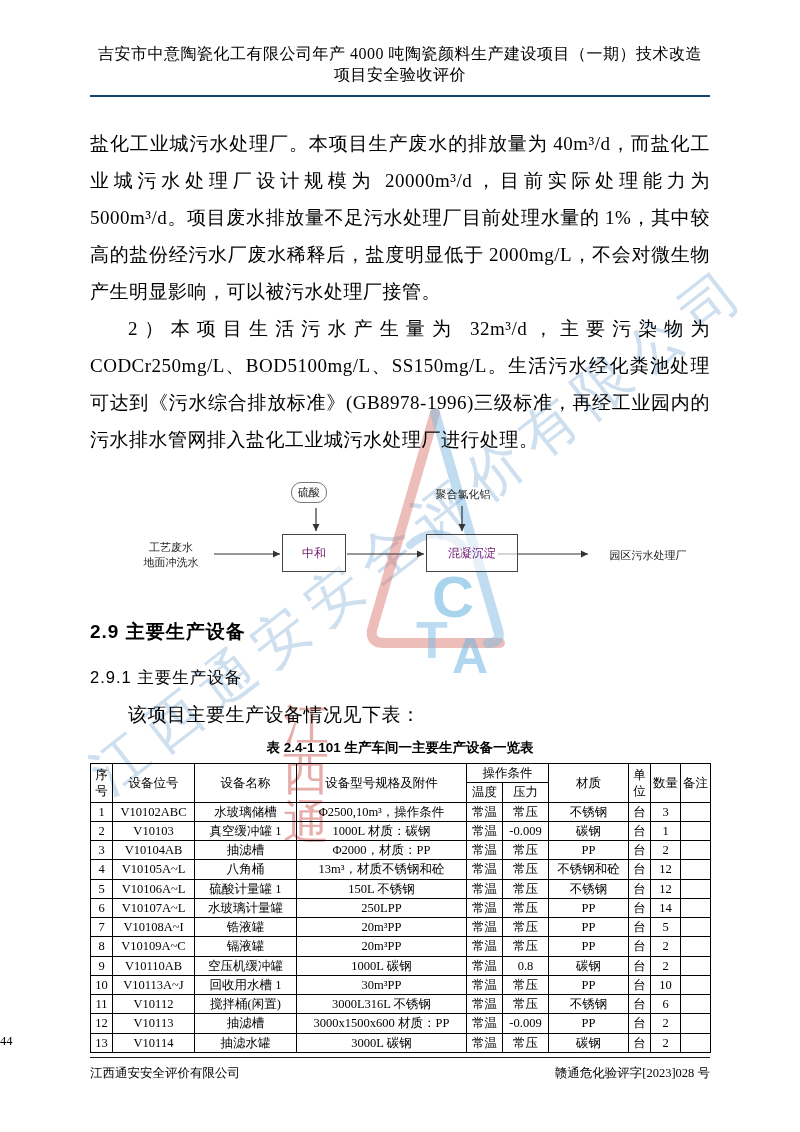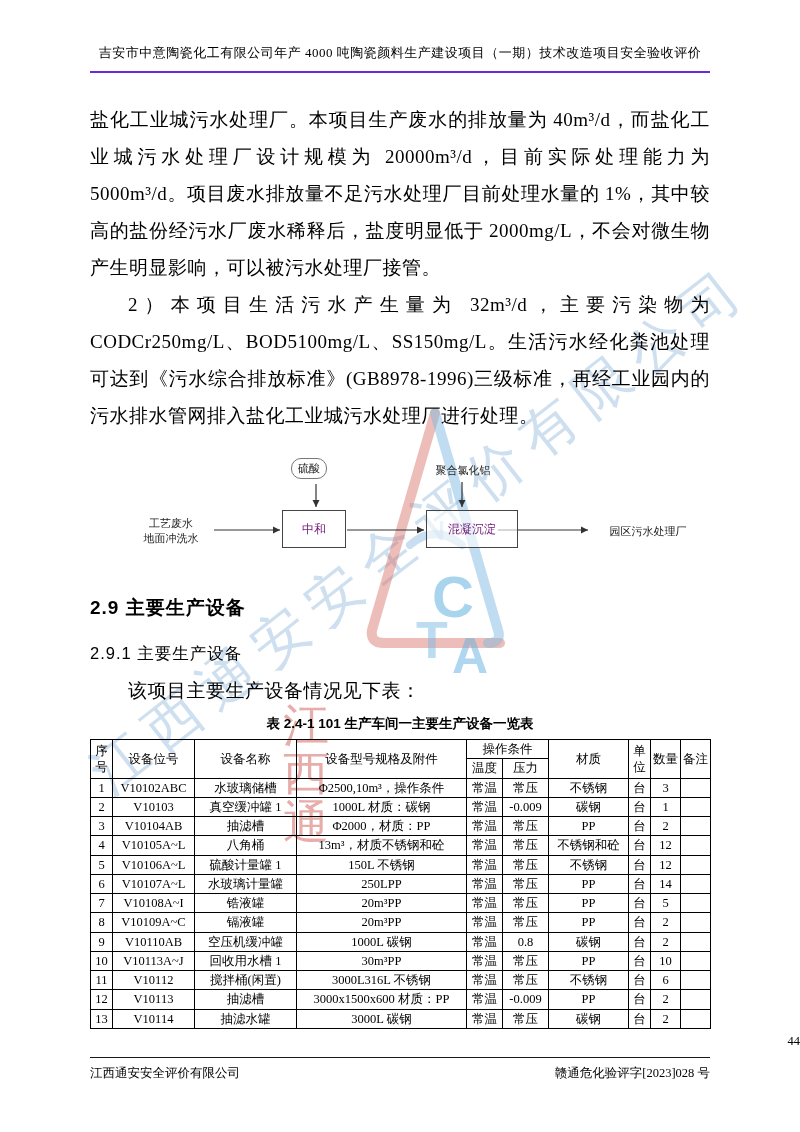--- a/index.html
+++ b/index.html
@@ -42,23 +42,23 @@
     color: rgba(206, 92, 86, 0.50);
     font-family: "Liberation Serif", serif;
     text-align: center;
   }
   .wm-stamp span { display: block; }
   
   .content { position: relative; z-index: 1; padding: 0 90px; }
   .doc-header {
     padding-top: 44px;
     padding-bottom: 9px;
-    border-bottom: 2px solid #6d28d9;
-    text-align: center;
-    font-size: 13px;
+    border-bottom: 2px solid #0c4a6e;
+    text-align: center;
+    font-size: 16px;
     letter-spacing: 0.5px;
   }
   .para {
     font-size: 19px;
     line-height: 37px;
     text-align: justify;
     letter-spacing: 0.5px;
   }
   .para-first { margin-top: 28px; }
   .para-indent { text-indent: 2em; }
@@ -113,21 +113,21 @@
     vertical-align: middle;
     padding: 1px 2px;
     line-height: 1.3;
     font-weight: normal;
     overflow: hidden;
   }
   
   .page-num {
     position: absolute; z-index: 1;
     top: 1034px; left: 0; width: 100%;
-    text-align: right; font-size: 12.5px;
+    text-align: left; font-size: 12.5px;
   }
   .doc-footer {
     position: absolute; z-index: 1;
     left: 90px; right: 90px; top: 1057px;
     border-top: 1.5px solid #1a1a1a;
     padding-top: 7px;
     display: flex; justify-content: space-between;
     font-size: 12.5px;
   }
 </style>

